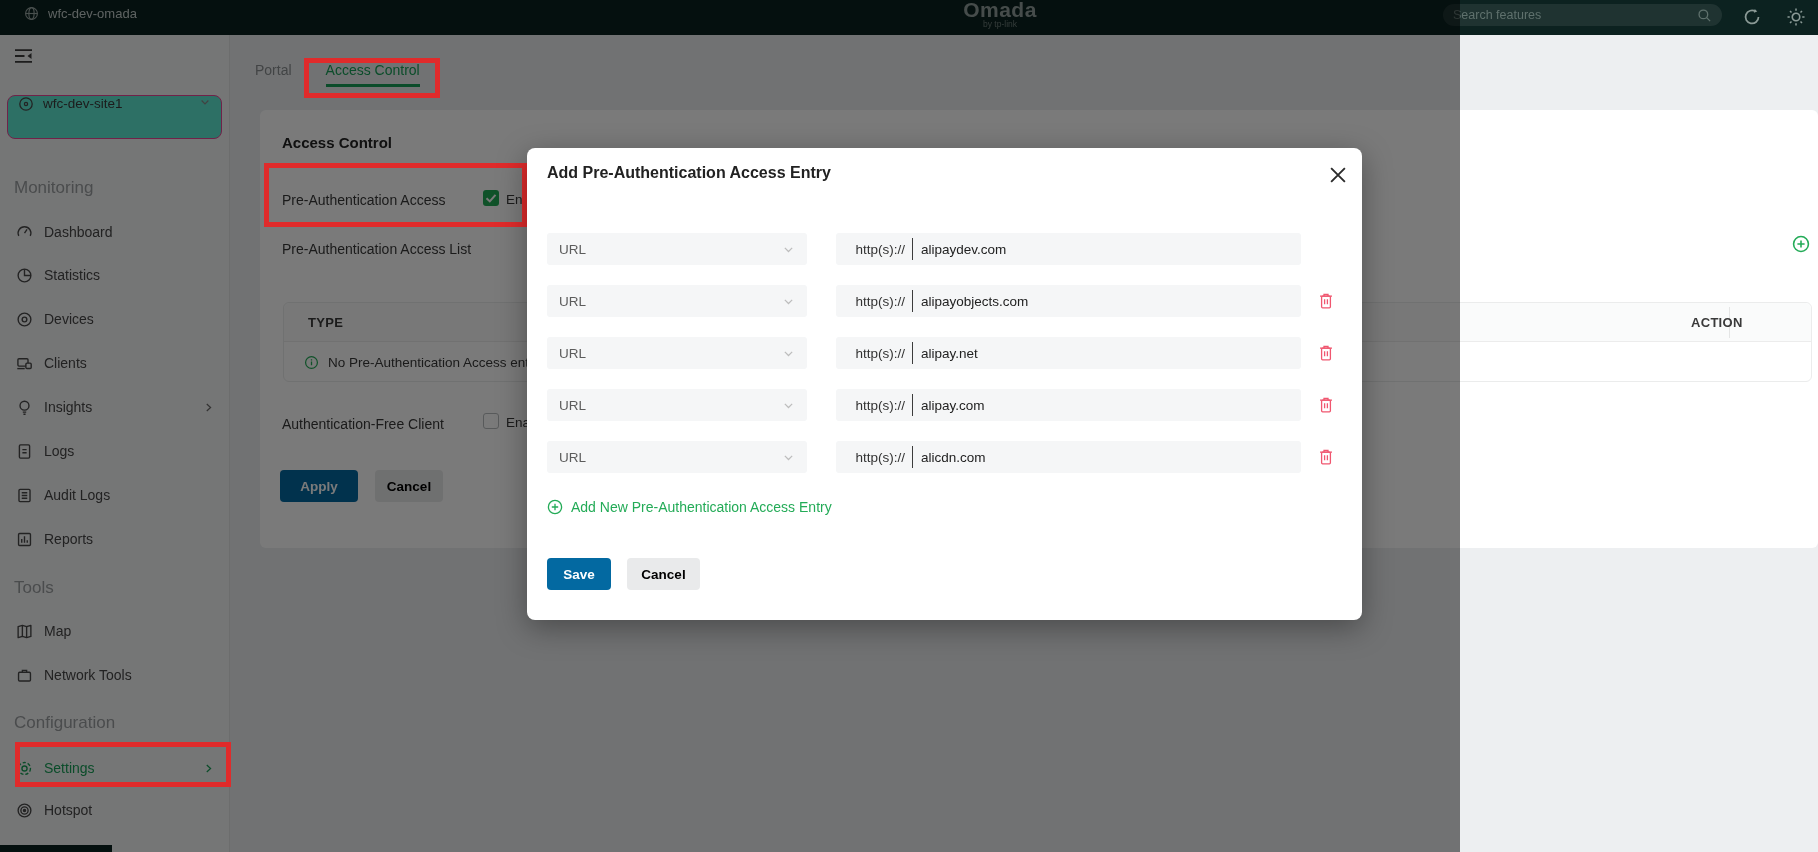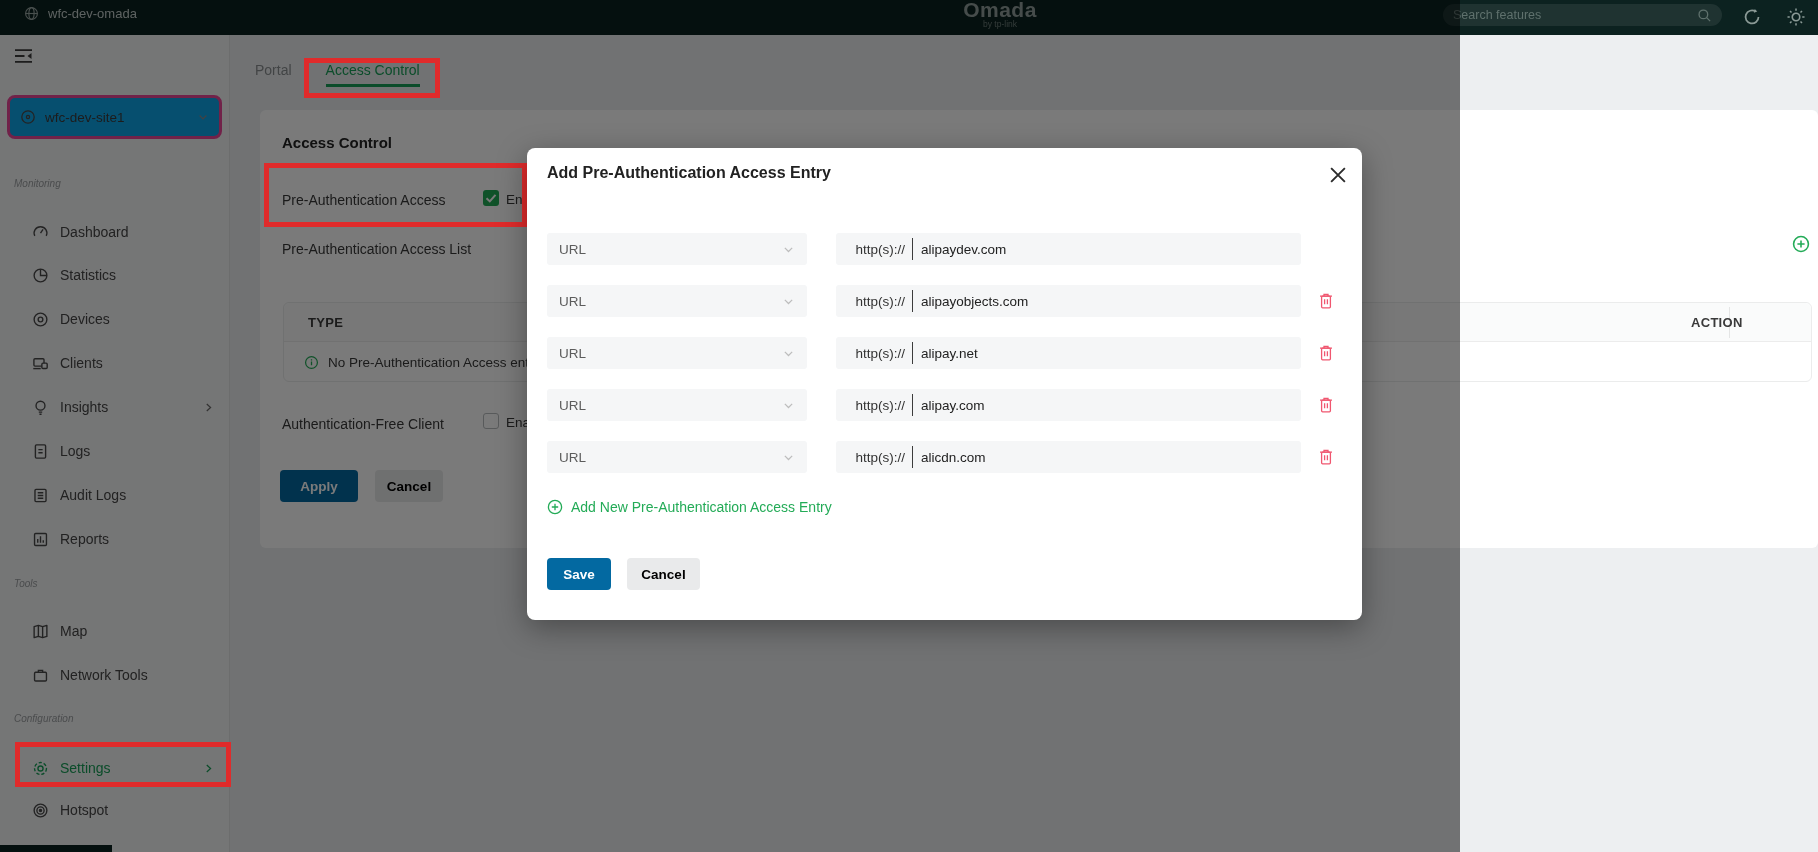--- a/index.html
+++ b/index.html
@@ -17,26 +17,26 @@
   .logo .sub { font-size:8.5px; color:#6d7d79; line-height:9px; }
   .search { position:absolute; left:1443px; top:4px; width:279px; height:22px; border-radius:12px;
             background:rgba(255,255,255,.08); display:flex; align-items:center; padding:0 10px;gap:8px; }
   .search .ph { flex:1; font-size:12.5px; color:#5f716d; }
   .hicon { position:absolute; top:7px; }
 
   
   .sidebar { position:absolute; left:0; top:35px; width:230px; height:817px; background:#f5f6f7;
              border-right:1px solid #e2e3e4; z-index:1; }
   .burger { position:absolute; left:14px; top:13px; }
-  .siterow { position:absolute; left:7px; top:60px; width:215px; height:44px; background:#0ea5e9;
-             border:3px solid #ec4899; border-radius:8px; display:flex; align-items:center; padding:0 10px; }
+  .siterow { position:absolute; left:7px; top:60px; width:215px; height:44px; background:#5eead4;
+             border:1px solid #ec4899; border-radius:8px; display:flex; align-items:flex-start; padding:0 10px; }
   .siterow .lbl { flex:1; font-size:13.5px; color:#3c3c3c; margin-left:9px; }
-  .sec { position:absolute; left:14px; font-size:10px; color:#9b9fa1;font-style:italic; }
+  .sec { position:absolute; left:14px; font-size:17px; color:#9b9fa1; }
   .item { position:absolute; left:0; width:230px; height:34px; display:flex; align-items:center;
-          padding-left:32px; cursor:pointer; }
+          padding-left:16px; cursor:pointer; }
   .item .txt { font-size:14px; color:#474747; margin-left:11px; flex:1; }
   .item.green .txt { color:#18a058; }
   .item .chev { margin-right:16px; }
   .sbstrip { position:absolute; left:0; top:810px; width:112px; height:7px; background:#0c2220; }
 
   
   .tabs { position:absolute; left:255px; top:62px; z-index:1; display:flex; gap:34px; }
   .tab { font-size:14px; color:#8a8f91; padding-bottom:6px; cursor:pointer; }
   .tab.active { color:#18a058; border-bottom:3px solid #18a058; }
 

